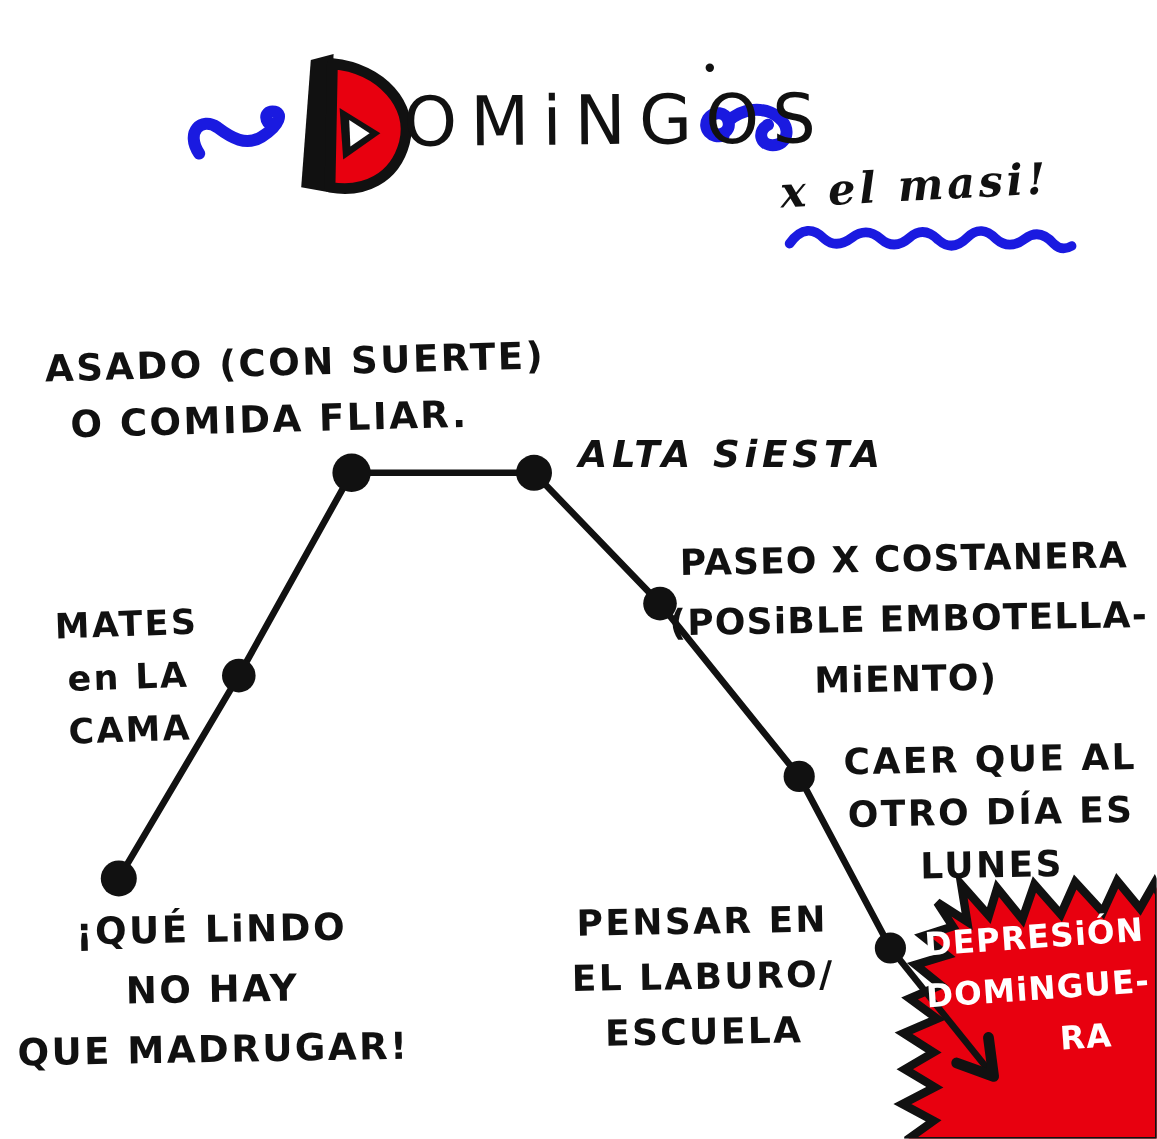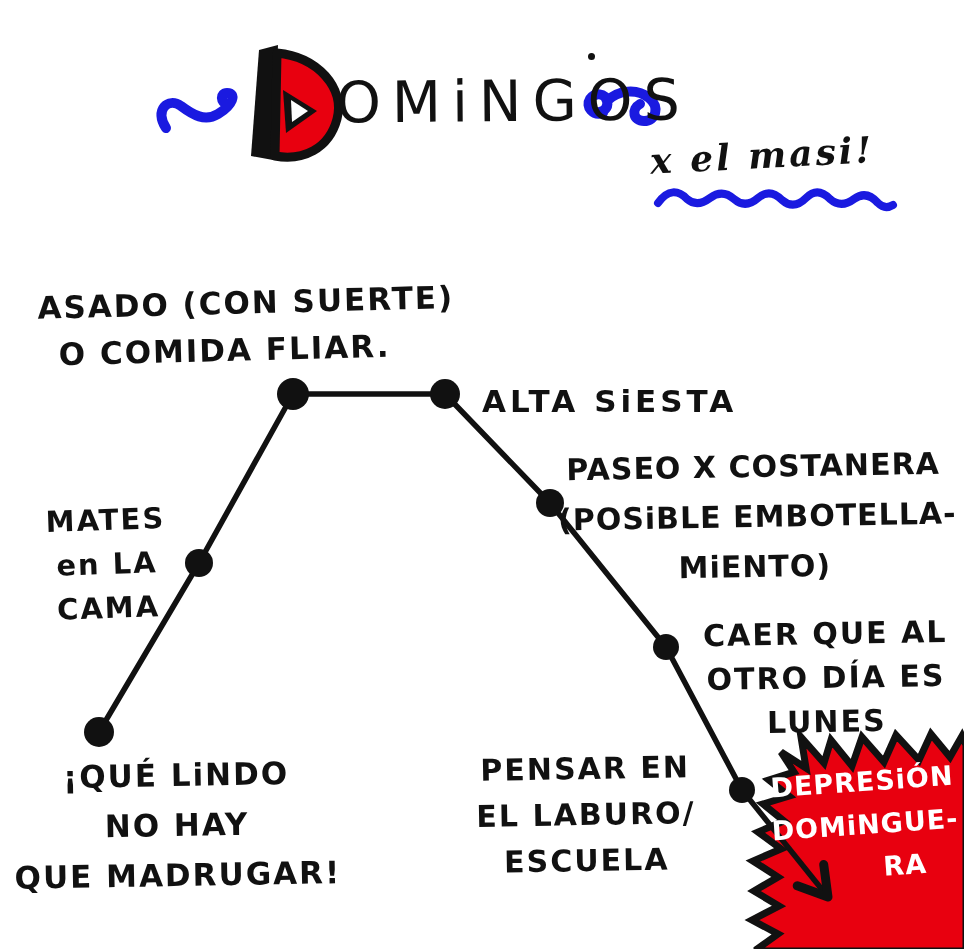--- a/index.html
+++ b/index.html
@@ -16,21 +16,21 @@
   #title-rest{
     position:absolute;left:336px;top:68px;font-size:57px;letter-spacing:11px;
     font-weight:400;color:#111;transform:rotate(-0.5deg);
   }
   #byline{
     position:absolute;left:650px;top:134px;font-family:"DejaVu Serif",serif;
     font-style:italic;font-size:36px;letter-spacing:3px;color:#111;
     transform:rotate(-3deg);font-weight:bold;
   }
   #lbl-asado{left:38px;top:280px;width:372px;font-size:31px;line-height:47px;transform:rotate(-1.5deg);}
-  #lbl-alta{left:482px;top:378px;width:270px;font-size:31px;letter-spacing:4px;text-align:left;}
+  #lbl-alta{left:482px;top:356px;width:270px;font-size:31px;letter-spacing:4px;text-align:left;font-style:italic;}
   #lbl-mates{left:22px;top:498px;width:170px;font-size:29px;line-height:44px;transform:rotate(-2deg);}
   #lbl-quelindo{left:10px;top:750px;width:334px;font-size:31px;line-height:50px;transform:rotate(-1deg);}
   #lbl-paseo{left:558px;top:442px;width:392px;font-size:30px;line-height:50px;letter-spacing:1px;transform:rotate(-1deg);}
   #lbl-caer{left:690px;top:612px;width:272px;font-size:30px;line-height:44px;transform:rotate(-1deg);}
   #lbl-pensar{left:450px;top:746px;width:272px;font-size:30px;line-height:46px;transform:rotate(-1deg);}
   #lbl-depresion{
     left:766px;top:760px;width:198px;font-size:27px;line-height:43px;
     color:#fff;transform:rotate(-4deg);letter-spacing:1px;
   }
   #lbl-depresion .dep-last{text-align:right;padding-right:40px;}

